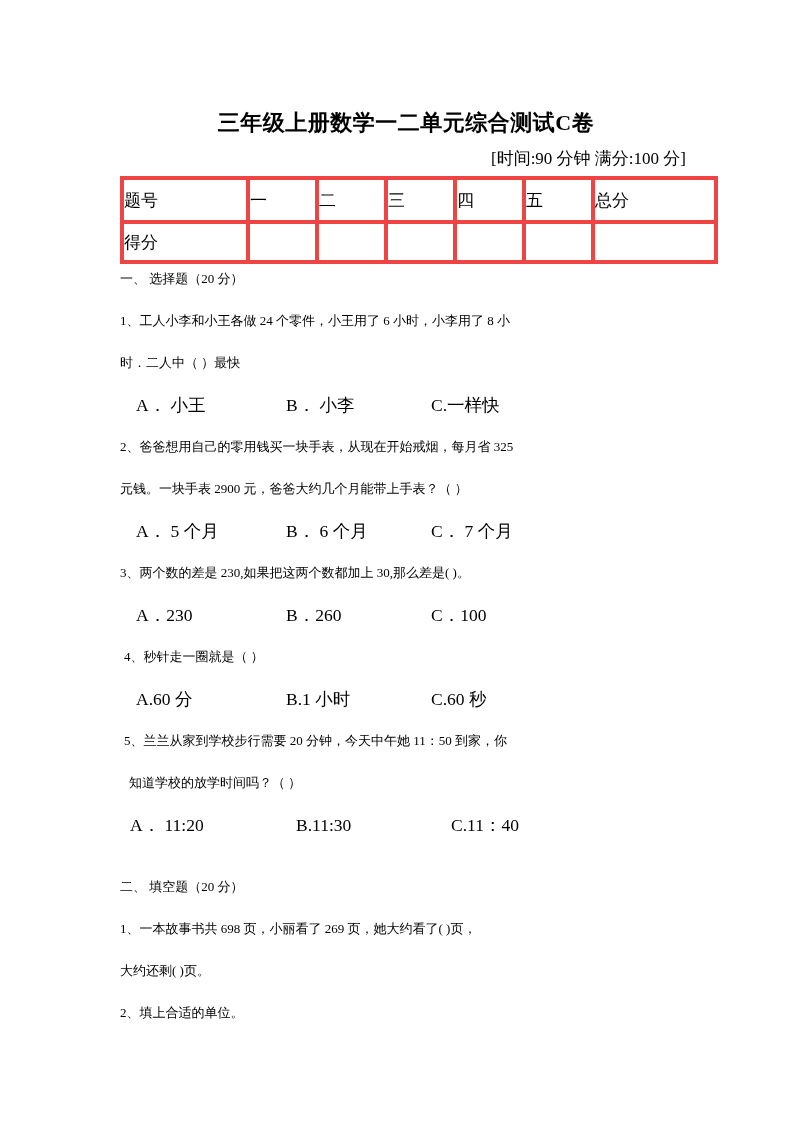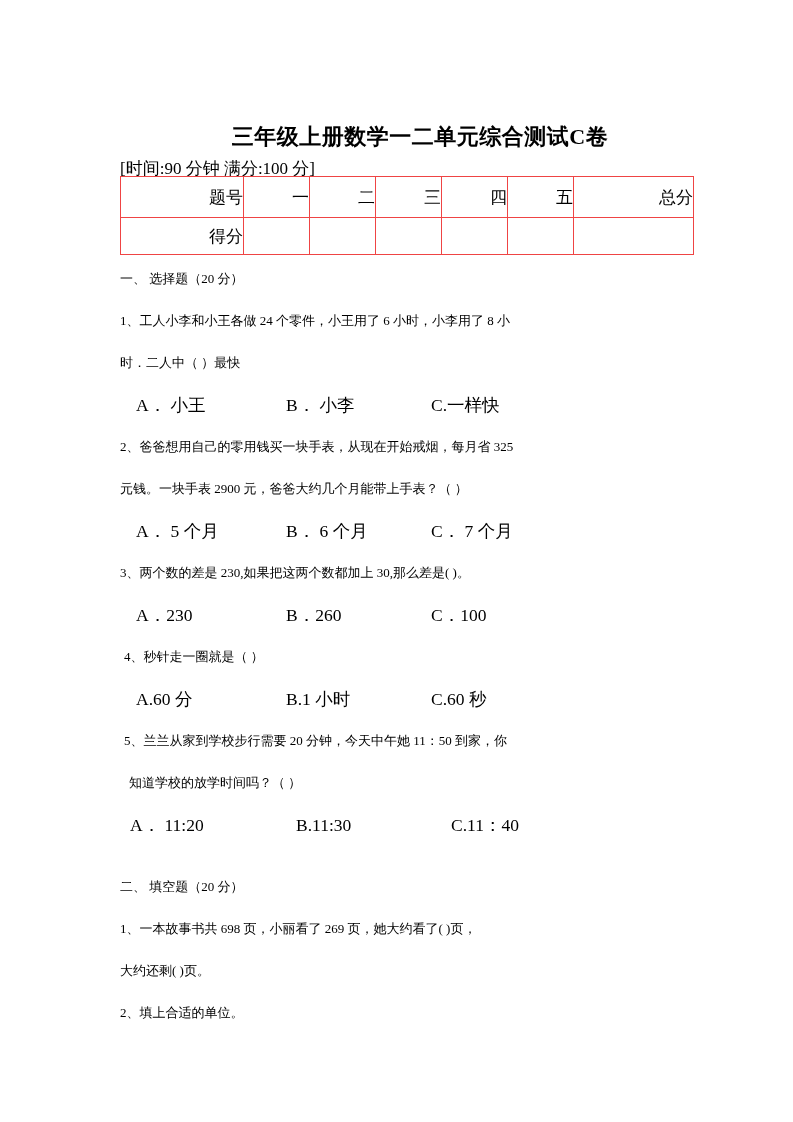--- a/index.html
+++ b/index.html
@@ -25,58 +25,58 @@
   }
   .content {
     position: absolute;
     left: 120px;
     top: 0;
     width: 566px;
   }
 
   
   .doc-title {
-    margin: 17px;
+    margin: 3px;
     padding: 0;
     position: absolute;
     left: 0;
     top: 105px;
     width: 566px;
     text-align: center;
     font-size: 22px;
     font-weight: bold;
     letter-spacing: 0.5px;
     line-height: 30px;
     white-space: nowrap;
   }
   .doc-subtitle {
     position: absolute;
     left: 0;
-    top: 156px;
-    width: 566px;
-    text-align: left;
+    top: 146px;
+    width: 566px;
+    text-align: right;
     font-size: 17px;
     font-weight: normal;
     line-height: 26px;
     white-space: nowrap;
   }
 
   
   .score-table {
     position: absolute;
     left: 0;
     top: 176px;
     border-collapse: collapse;
     table-layout: fixed;
     width: 566px;
   }
   .score-table td {
-    border: 1px solid #ef4444;
+    border: 4px solid #ef4444;
     height: 35px;
-    text-align: right;
+    text-align: left;
     vertical-align: middle;
     font-size: 17px;
     padding: 0;
   }
   .score-table td.label-col { width: 122px; }
   .score-table td.num-col   { width: 65px; }
   .score-table td.total-col { width: 119px; }
   .score-table tr.row-head td { height: 40px; }
   .score-table tr.row-score td { height: 36px; }
 

